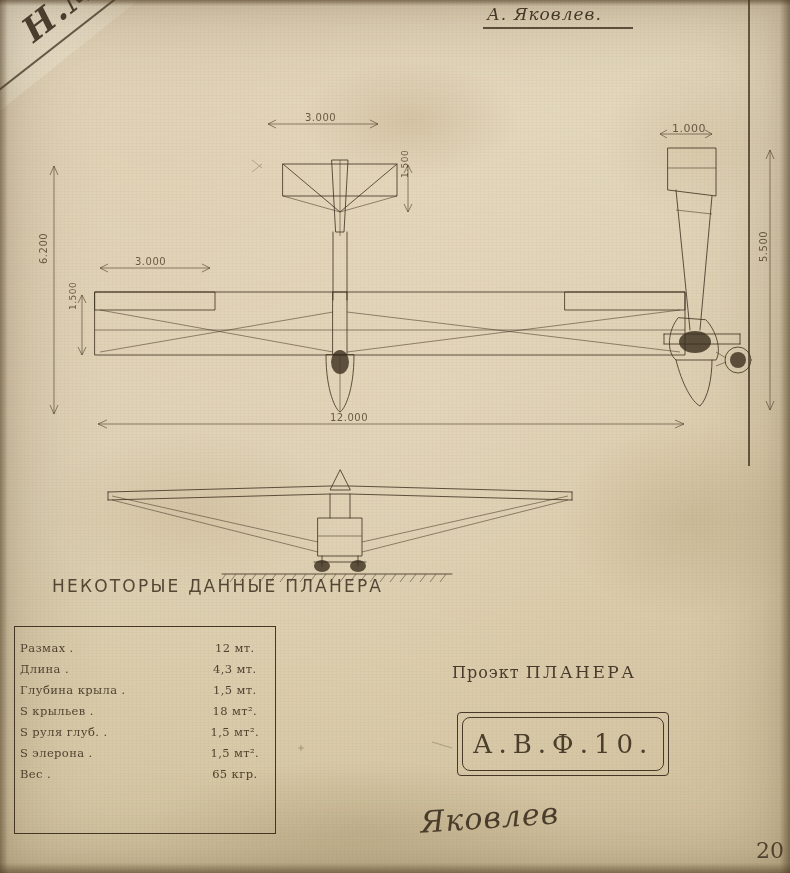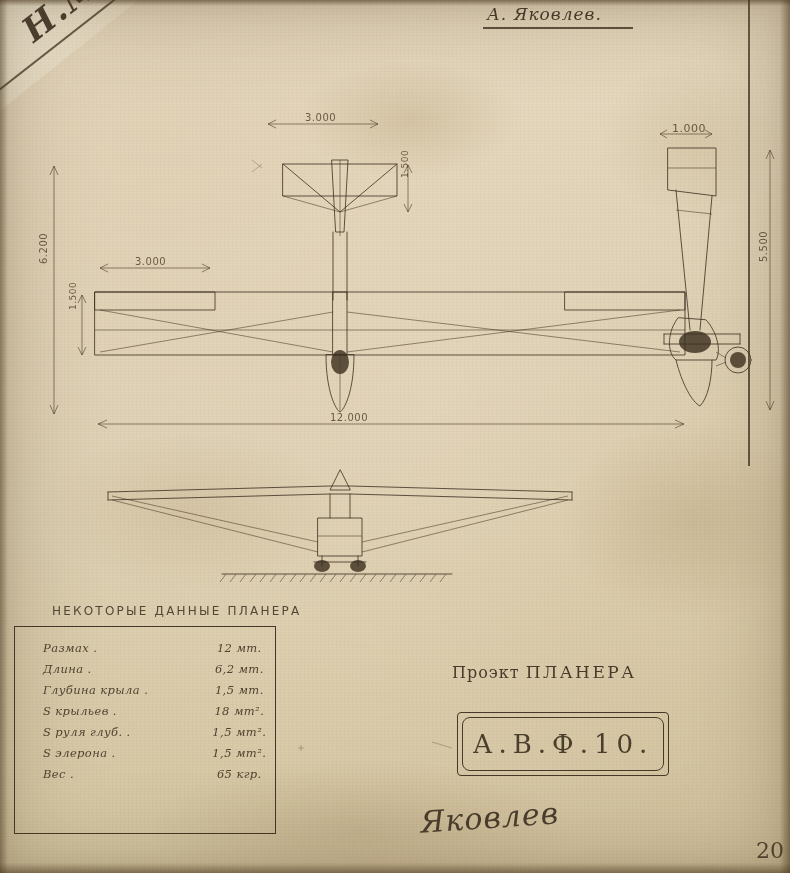--- a/index.html
+++ b/index.html
@@ -127,38 +127,37 @@
     top: 27px;
     width: 150px;
     height: 1.5px;
     background: #3b2e1e;
     opacity: .8;
   }
   
   #data-title {
     position: absolute;
     left: 52px;
-    top: 604px;
-    font-size: 12px;
+    top: 576px;
+    font-size: 17px;
     letter-spacing: 2.2px;
     color: #3d3020;
     opacity: .85;
     font-family: "DejaVu Sans", sans-serif;
   }
   #data-table {
     position: absolute;
     left: 14px;
     top: 626px;
     width: 262px;
     height: 208px;
     border: 1.4px solid #3d3020;
     opacity: .95;
     box-sizing: border-box;
-    padding: 10px 8px 6px 28px;
-    font-style: italic;
+    padding: 10px 8px 6px 5px;
   }
   #data-table table {
     border-collapse: collapse;
     width: 100%;
     font-family: "DejaVu Serif", serif;
     font-size: 11.5px;
     color: #3a2c1c;
   }
   #data-table td {
     padding: 3.5px 0;
@@ -445,21 +444,21 @@
   <div id="data-title">НЕКОТОРЫЕ ДАННЫЕ ПЛАНЕРА</div>
   <div id="data-table">
     <table>
       <tbody>
         <tr>
           <td>Размах .</td>
           <td class="val">12 мт.</td>
         </tr>
         <tr>
           <td>Длина .</td>
-          <td class="val">6,2 мт.</td>
+          <td class="val">4,3 мт.</td>
         </tr>
         <tr>
           <td>Глубина крыла .</td>
           <td class="val">1,5 мт.</td>
         </tr>
         <tr>
           <td>S крыльев .</td>
           <td class="val">18 мт².</td>
         </tr>
         <tr>

